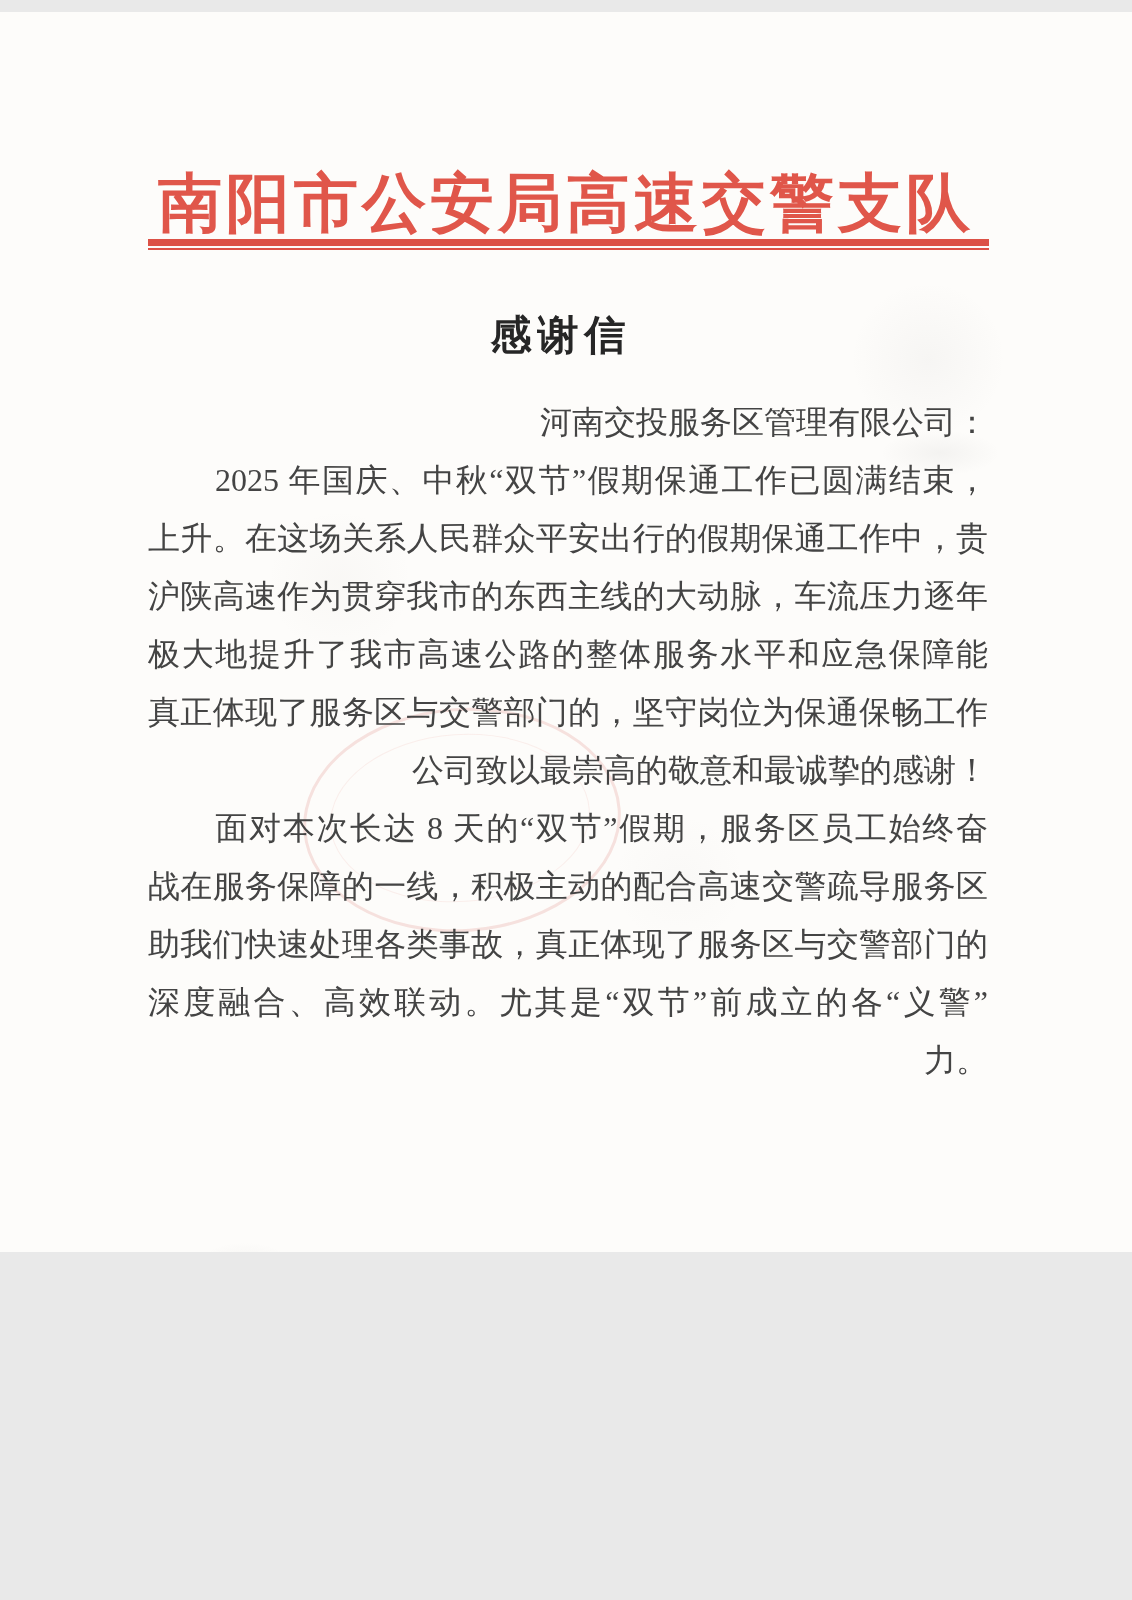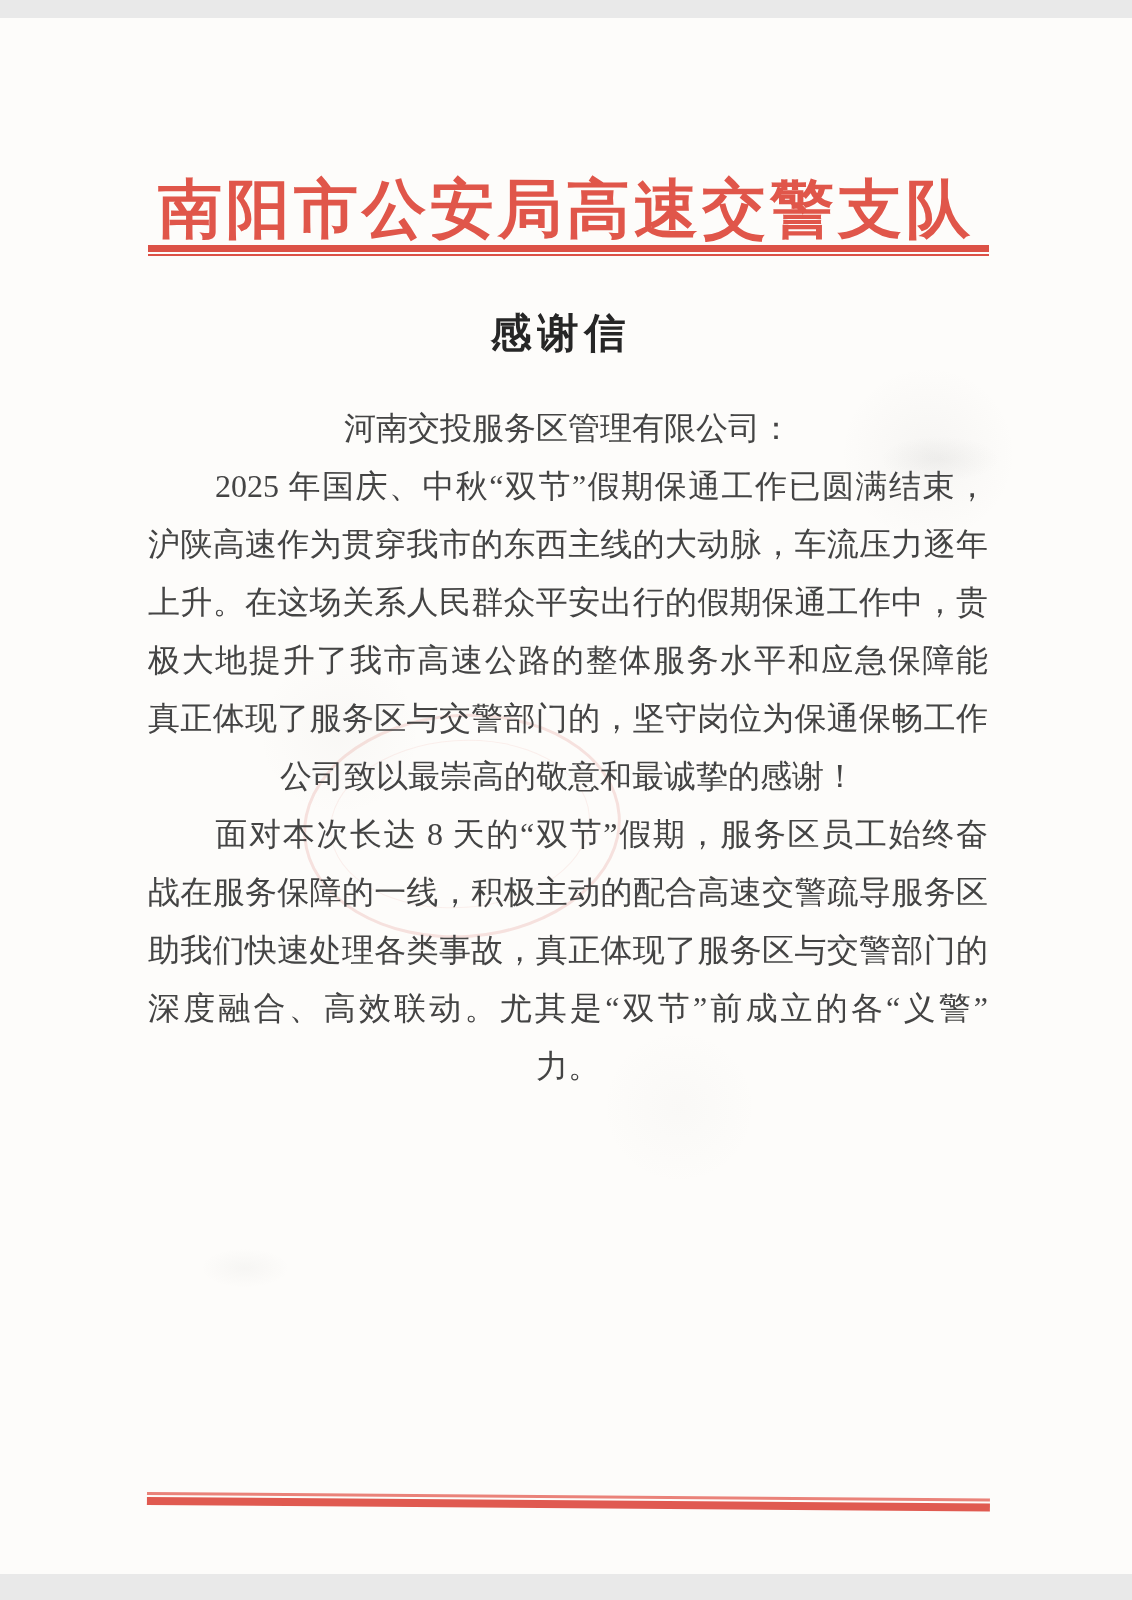--- a/index.html
+++ b/index.html
@@ -3,22 +3,22 @@
 <meta charset="utf-8">
 <style>
   html, body {
     margin: 0;
     padding: 0;
     background: #e9e9e9;
   }
   .page {
     position: relative;
     width: 1132px;
-    height: 1556px;
-    margin: 18px auto;
+    height: 1240px;
+    margin: 12px auto;
     overflow: hidden;
     background:
       radial-gradient(circle at 82% 28%, rgba(120,120,120,0.05), transparent 6%),
       radial-gradient(circle at 30% 46%, rgba(150,140,130,0.04), transparent 7%),
       radial-gradient(circle at 60% 70%, rgba(140,140,140,0.03), transparent 6%),
       #fdfcfa;
     font-family: "Liberation Serif", "DejaVu Serif", serif;
   }
   .agency-name {
     position: absolute;
@@ -39,41 +39,41 @@
     width: 841px;
   }
   .double-rule-top .bar-thick { height: 7px; background: #dc5146; }
   .double-rule-top .bar-gap   { height: 2px; }
   .double-rule-top .bar-thin  { height: 2px; background: #dc5146; }
 
   .letter-title {
     position: absolute;
     left: 0;
     right: 10px;
-    top: 288px;
+    top: 296px;
     text-align: center;
     font-size: 41px;
     font-weight: bold;
     letter-spacing: 6px;
     color: #262626;
   }
 
   .letter-body {
     position: absolute;
     left: 148px;
     top: 381px;
     width: 840px;
     font-size: 32px;
     color: #444444;
   }
   .line {
     height: 58px;
     line-height: 58px;
     white-space: nowrap;
-    text-align: center;
+    text-align: right;
   }
   .line.j {
     white-space: normal;
     overflow: hidden;
     text-align: justify;
     text-align-last: justify;
     text-justify: inter-character;
   }
 
   .stamp-mark {
@@ -140,22 +140,22 @@
 
   <div class="stamp-mark"></div>
   <div class="stamp-mark-inner"></div>
 
   <div class="smudge smudge-1"></div>
   <div class="smudge smudge-2"></div>
 
   <div class="letter-body">
       <div class="line">河南交投服务区管理有限公司：</div>
       <div class="line j">　　2025 年国庆、中秋“双节”假期保通工作已圆满结束，</div>
+      <div class="line j">上升。在这场关系人民群众平安出行的假期保通工作中，贵</div>
       <div class="line j">沪陕高速作为贯穿我市的东西主线的大动脉，车流压力逐年</div>
-      <div class="line j">上升。在这场关系人民群众平安出行的假期保通工作中，贵</div>
       <div class="line j">极大地提升了我市高速公路的整体服务水平和应急保障能</div>
       <div class="line j">真正体现了服务区与交警部门的，坚守岗位为保通保畅工作</div>
       <div class="line">公司致以最崇高的敬意和最诚挚的感谢！</div>
       <div class="line j">　　面对本次长达 8 天的“双节”假期，服务区员工始终奋</div>
       <div class="line j">战在服务保障的一线，积极主动的配合高速交警疏导服务区</div>
       <div class="line j">助我们快速处理各类事故，真正体现了服务区与交警部门的</div>
       <div class="line j">深度融合、高效联动。尤其是“双节”前成立的各“义警”</div>
       <div class="line">力。</div>
     </div>
 

